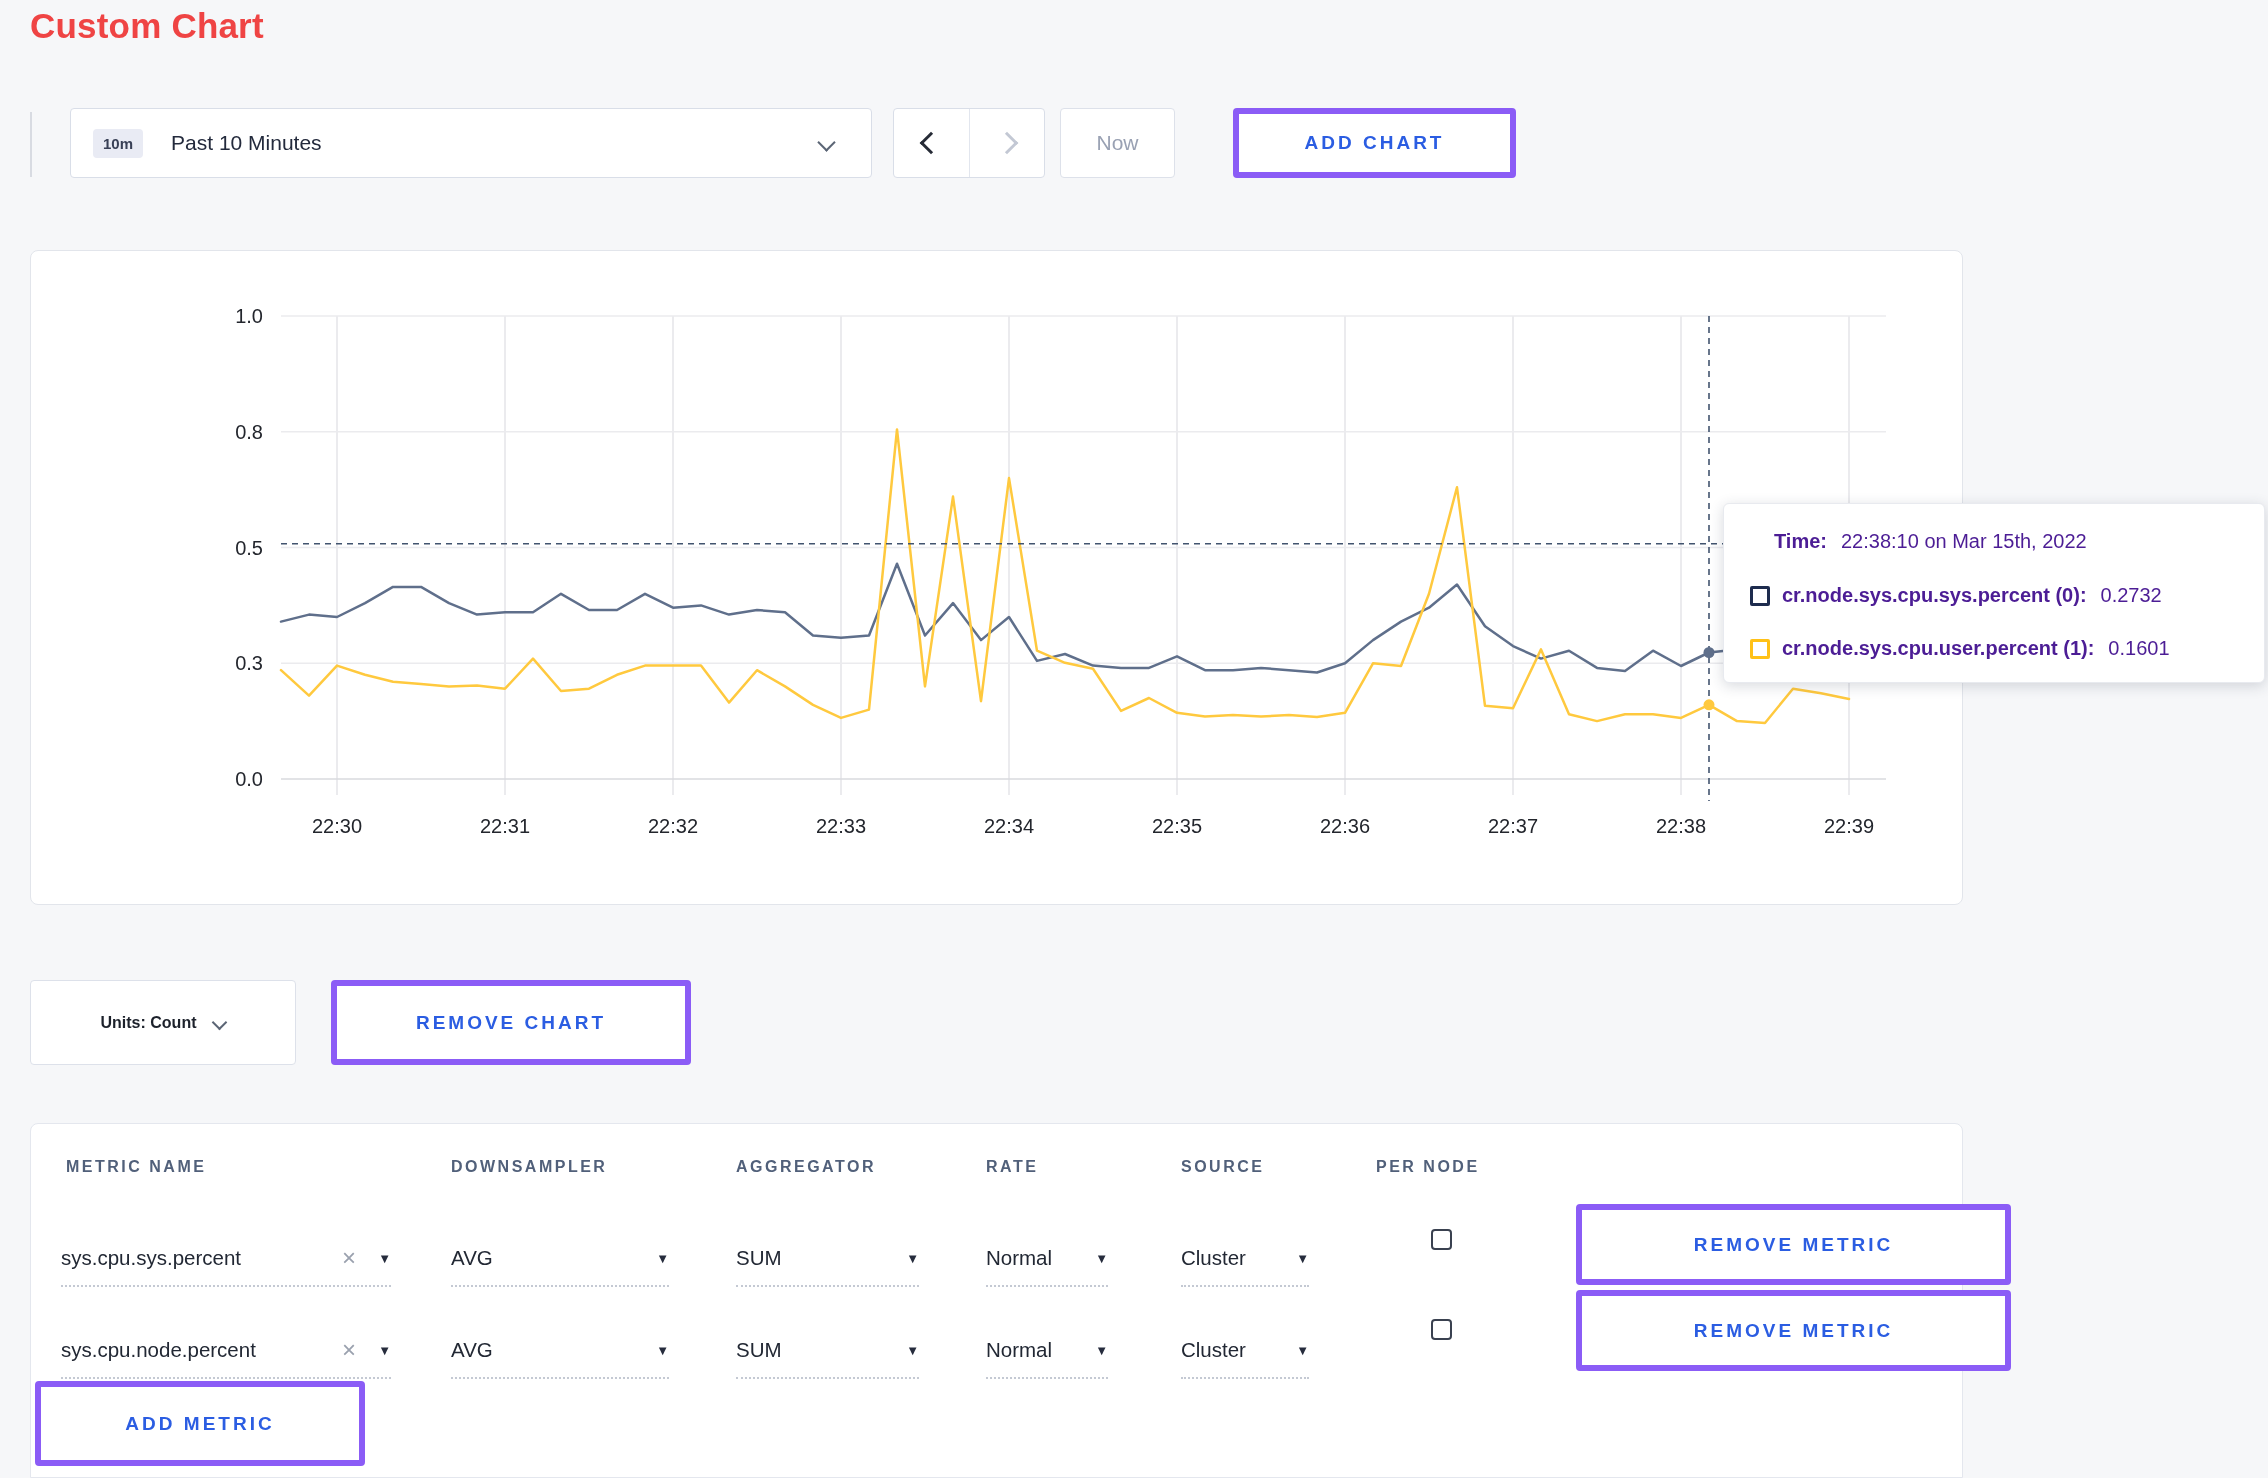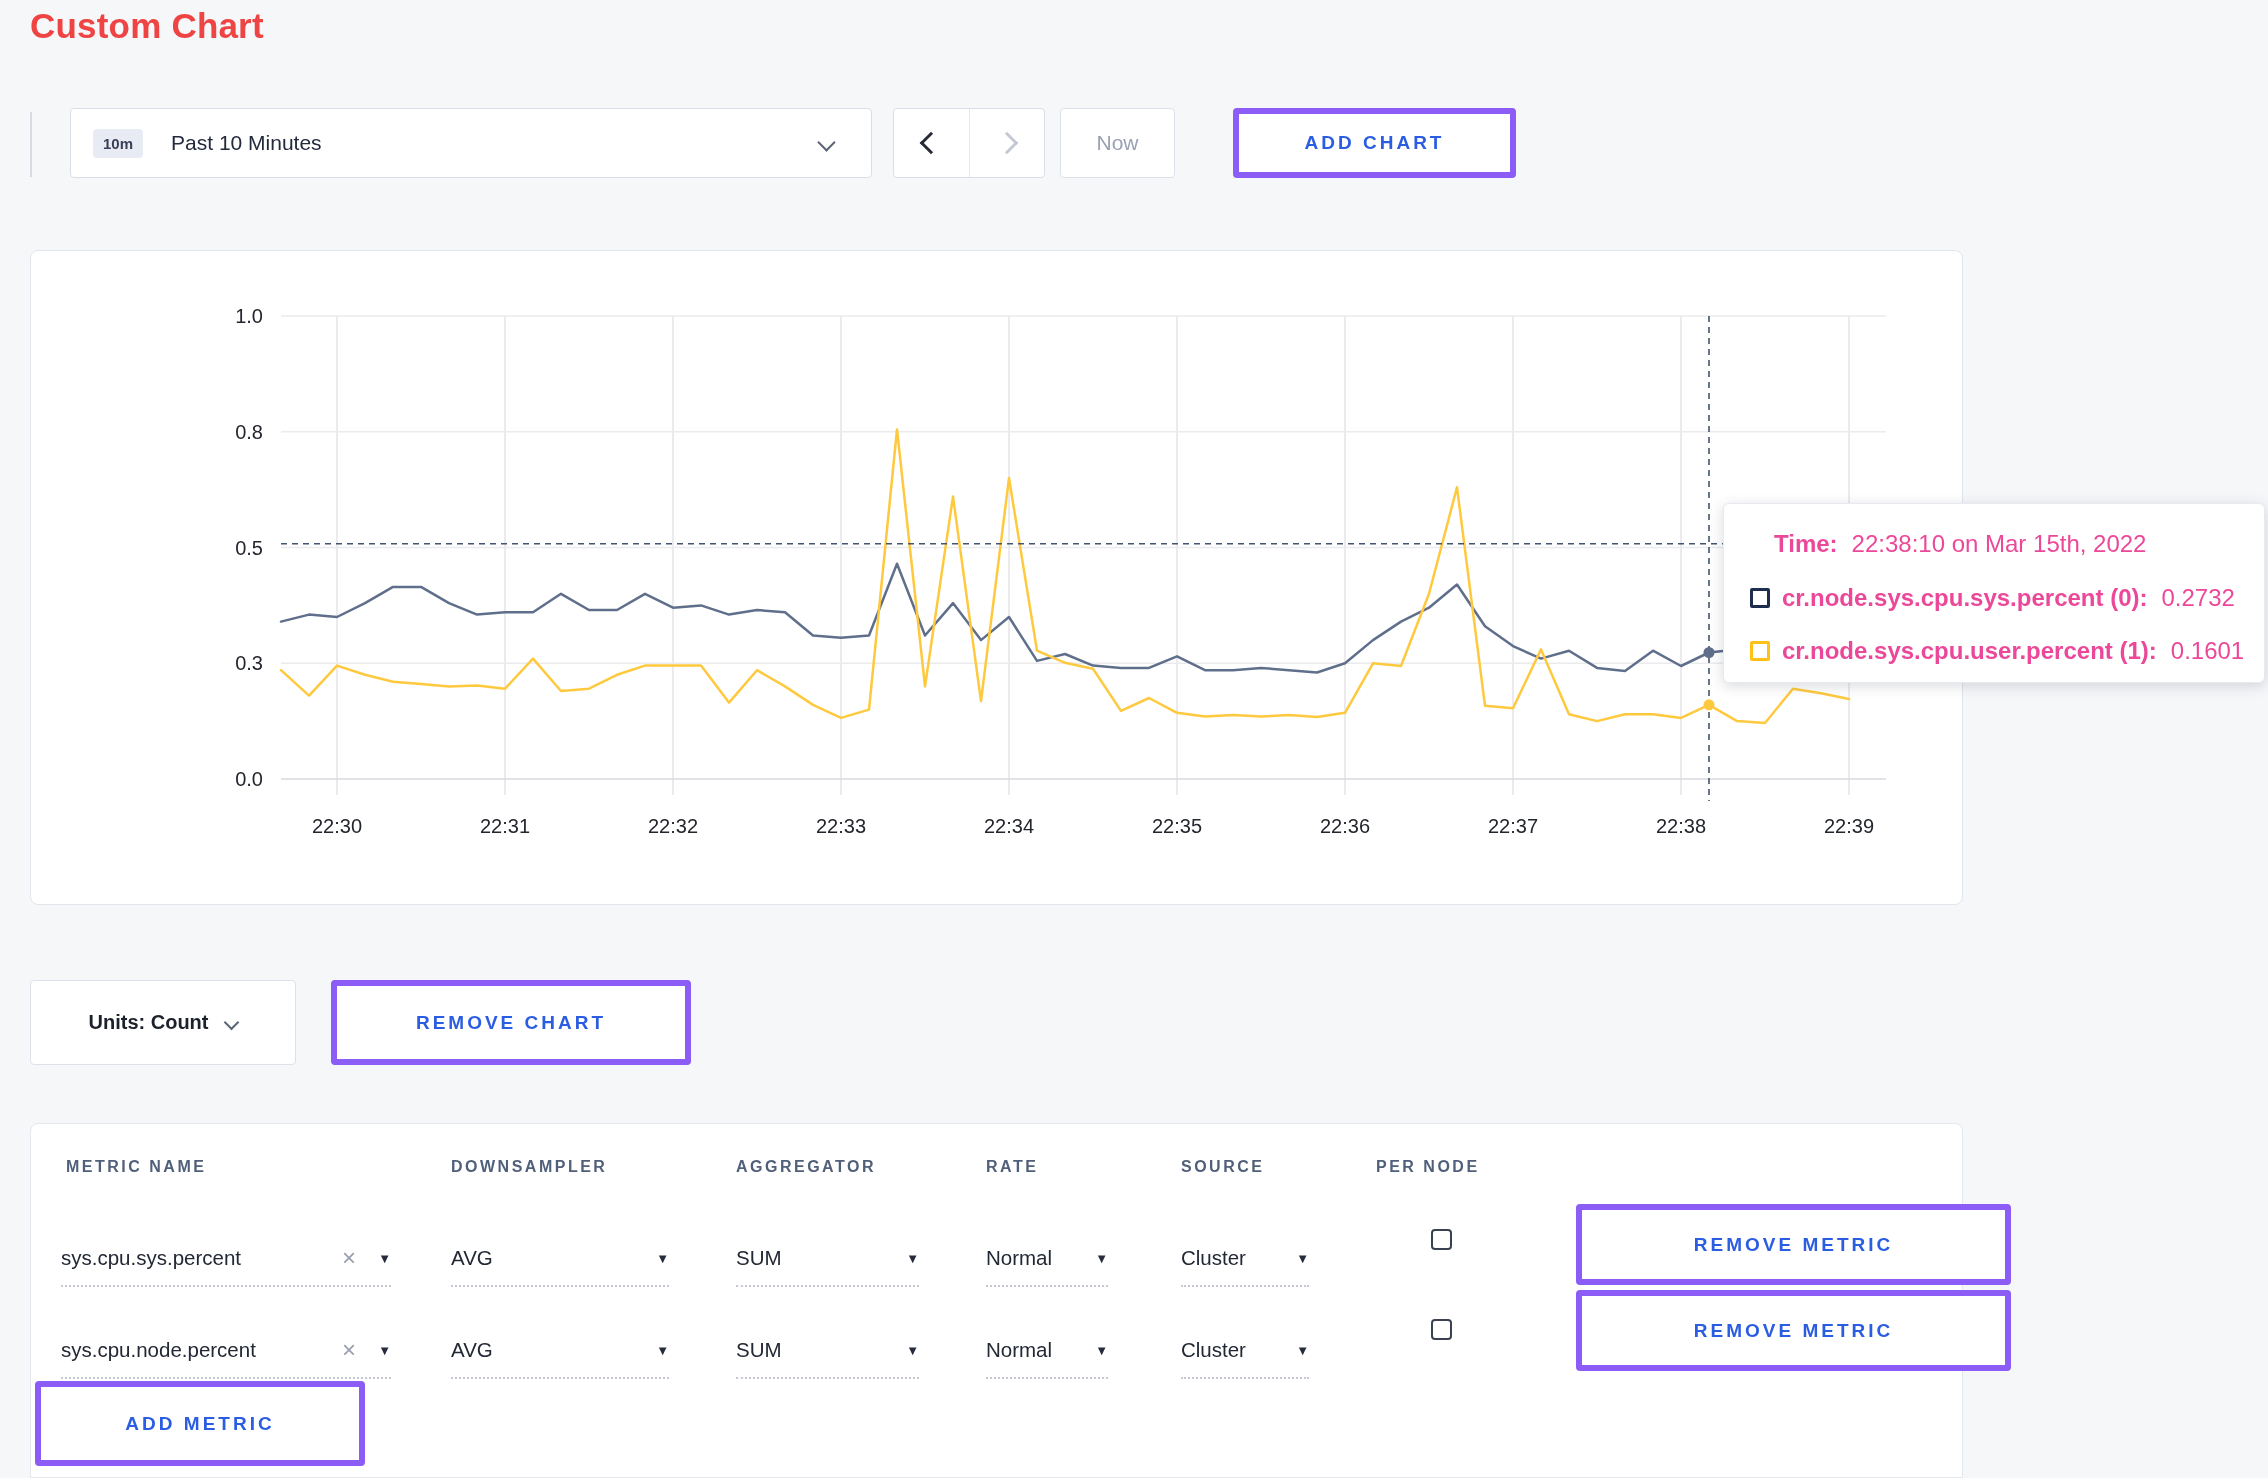--- a/index.html
+++ b/index.html
@@ -31,33 +31,33 @@
   .btn-outline-blue{background:#fff;border:6px solid #8b5cf6;border-radius:4px;
        display:flex;align-items:center;justify-content:center;cursor:pointer;box-sizing:border-box;
        font-size:19px;font-weight:600;letter-spacing:3px;color:#2b5de2;}
   .add-chart{left:1233px;top:108px;width:283px;height:70px;}
   
   .chart-card{left:30px;top:250px;width:1933px;height:655px;background:#fff;
        border:1px solid #e2e5eb;border-radius:8px;box-sizing:border-box;}
   .chart-card svg{position:absolute;left:0;top:0;}
   
   .tooltip{left:1723px;top:503px;width:540px;height:178px;background:#fff;border:1px solid #e8eaef;
-       border-radius:6px;box-shadow:0 3px 14px rgba(40,50,70,.18);z-index:5;font-size:24px;color:#ec4899;}
+       border-radius:6px;box-shadow:0 3px 14px rgba(40,50,70,.18);z-index:5;font-size:20px;color:#4c1d95;}
   .tt-line{position:absolute;left:26px;display:flex;align-items:center;white-space:nowrap;}
   .tt-time{top:26px;left:50px;}
   .tt-row1{top:80px;}
   .tt-row2{top:133px;align-items:center;}
   .tt-label{font-weight:bold;}
   .tt-val{margin-left:14px;}
   .swatch{width:14px;height:14px;border:3px solid #000;border-radius:2px;margin-right:12px;flex:none;}
   
   .units-btn{left:30px;top:980px;width:266px;height:85px;background:#fff;border:1px solid #dde1ea;
        border-radius:4px;display:flex;align-items:center;justify-content:center;gap:18px;
        cursor:pointer;box-sizing:border-box;}
-  .units-label{font-size:20px;font-weight:bold;color:#1c212b;}
+  .units-label{font-size:16px;font-weight:bold;color:#1c212b;}
   .units-btn .chev{width:9px;height:9px;}
   .remove-chart{left:331px;top:980px;width:360px;height:85px;}
   
   .table-card{left:30px;top:1123px;width:1933px;height:355px;background:#fff;
        border:1px solid #e4e7ee;border-radius:8px 8px 0 0;box-sizing:border-box;}
   .th{position:absolute;top:34px;font-size:16px;font-weight:600;letter-spacing:2.5px;color:#51607a;}
   .cell{position:absolute;height:56px;display:flex;align-items:center;
        border-bottom:2px dotted #c4c9d3;box-sizing:border-box;font-size:20.5px;color:#222834;cursor:pointer;}
   .caret{font-size:13px;color:#262c3d;line-height:1;}
   .x-icon{font-size:24px;color:#9aa1ae;line-height:1;cursor:pointer;}

